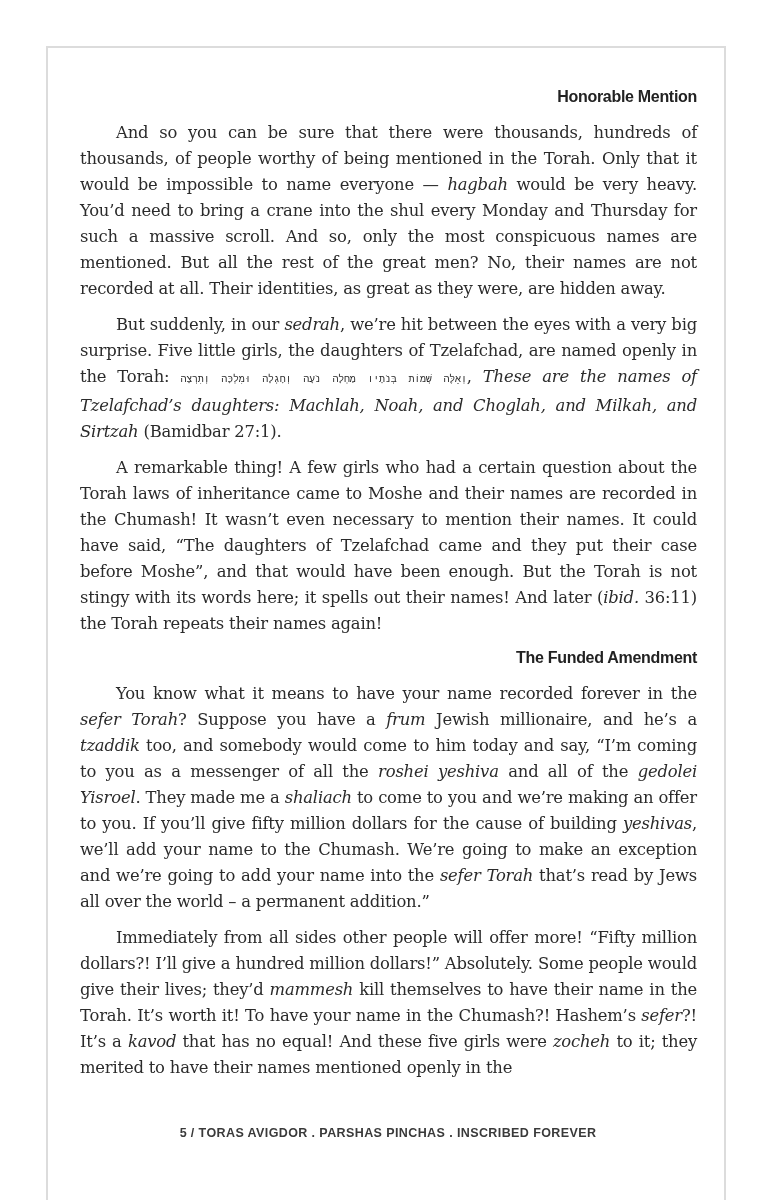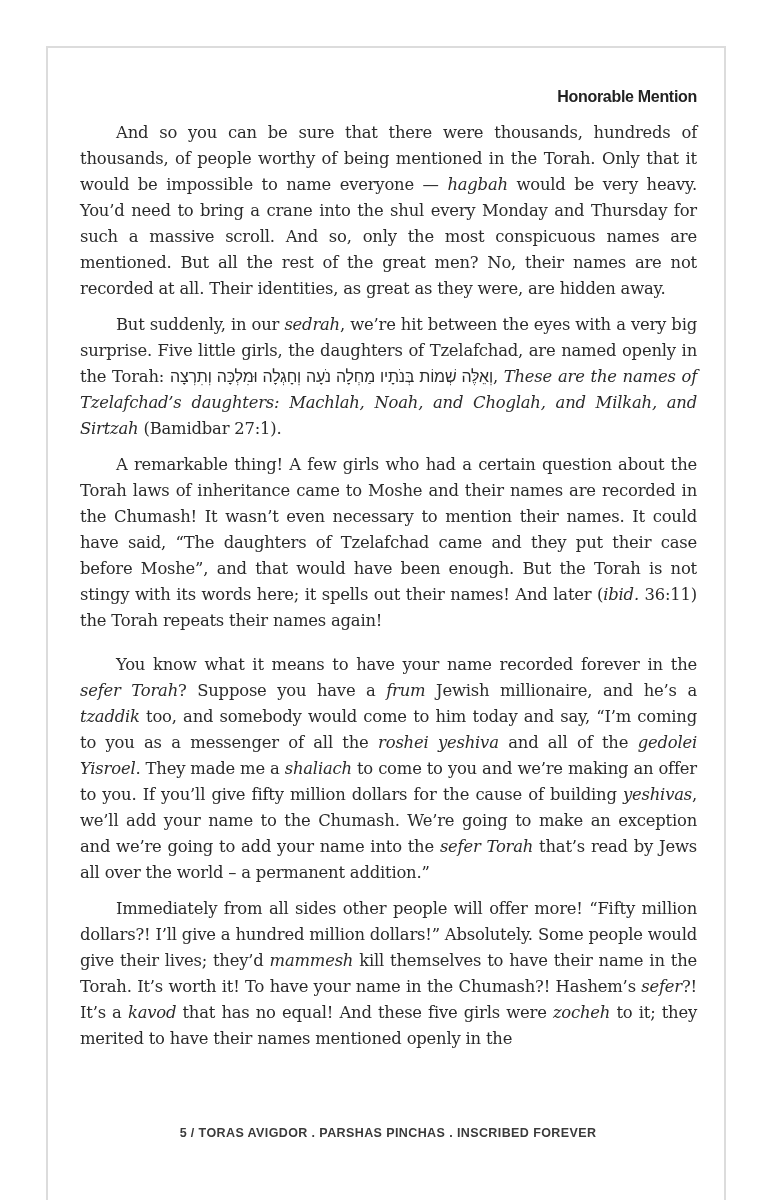--- a/index.html
+++ b/index.html
@@ -19,40 +19,41 @@
     text-align: right; margin: 0; height: 26px; line-height: 26px; color: #222;
   }
   p {
     margin: 0; font-size: 16.4px; line-height: 26px; text-align: justify;
     text-indent: 36px; letter-spacing: -0.2px;
   }
   .gap-after-h { height: 10px; }
   .gap-p { height: 10px; }
   .gap-before-h { height: 8px; }
   i { }
-  .heb { font-family: Liberation Sans, sans-serif; font-size: 16px; direction: rtl; unicode-bidi: embed; }
+  .heb { font-family: Liberation Mono, monospace; font-size: 10px; direction: rtl; unicode-bidi: embed; }
   .footer {
     position: absolute; left: 0; width: 776px; top: 1126px; text-align: center;
     font-family: "Liberation Sans", "DejaVu Sans", sans-serif; font-weight: bold;
     font-size: 12.5px; letter-spacing: 0.4px; color: #3a3a3a;
   }
 </style>
 </head>
 <body>
 
 <div class="page"></div>
 
 <div class="content">
   <h2>Honorable Mention</h2>
   <div class="gap-after-h"></div>
   <p>And so you can be sure that there were thousands, hundreds of thousands, of people worthy of being mentioned in the Torah. Only that it would be impossible to name everyone — <i>hagbah</i> would be very heavy. You’d need to bring a crane into the shul every Monday and Thursday for such a massive scroll. And so, only the most conspicuous names are mentioned. But all the rest of the great men? No, their names are not recorded at all. Their identities, as great as they were, are hidden away.</p>
   <div class="gap-p"></div>
   <p>But suddenly, in our <i>sedrah</i>, we’re hit between the eyes with a very big surprise. Five little girls, the daughters of Tzelafchad, are named openly in the Torah: <span class="heb" dir="rtl">וְאֵלֶּה שְׁמוֹת בְּנֹתָיו מַחְלָה נֹעָה וְחָגְלָה וּמִלְכָּה וְתִרְצָה</span>, <i>These are the names of Tzelafchad’s daughters: Machlah, Noah, and Choglah, and Milkah, and Sirtzah</i> (Bamidbar 27:1).</p>
   <div class="gap-p"></div>
   <p>A remarkable thing! A few girls who had a certain question about the Torah laws of inheritance came to Moshe and their names are recorded in the Chumash! It wasn’t even necessary to mention their names. It could have said, “The daughters of Tzelafchad came and they put their case before Moshe”, and that would have been enough. But the Torah is not stingy with its words here; it spells out their names! And later (<i>ibid.</i> 36:11) the Torah repeats their names again!</p>
   <div class="gap-before-h"></div>
+  <h2>The Funded Amendment</h2>
   <div class="gap-after-h"></div>
   <p>You know what it means to have your name recorded forever in the <i>sefer Torah</i>? Suppose you have a <i>frum</i> Jewish millionaire, and he’s a <i>tzaddik</i> too, and somebody would come to him today and say, “I’m coming to you as a messenger of all the <i>roshei yeshiva</i> and all of the <i>gedolei Yisroel</i>. They made me a <i>shaliach</i> to come to you and we’re making an offer to you. If you’ll give fifty million dollars for the cause of building <i>yeshivas</i>, we’ll add your name to the Chumash. We’re going to make an exception and we’re going to add your name into the <i>sefer Torah</i> that’s read by Jews all over the world – a permanent addition.”</p>
   <div class="gap-p"></div>
   <p>Immediately from all sides other people will offer more! “Fifty million dollars?! I’ll give a hundred million dollars!” Absolutely. Some people would give their lives; they’d <i>mammesh</i> kill themselves to have their name in the Torah. It’s worth it! To have your name in the Chumash?! Hashem’s <i>sefer</i>?! It’s a <i>kavod</i> that has no equal! And these five girls were <i>zocheh</i> to it; they merited to have their names mentioned openly in the</p>
 </div>
 
 <div class="footer">5 / TORAS AVIGDOR . PARSHAS PINCHAS . INSCRIBED FOREVER</div>
 
 </body></html>

